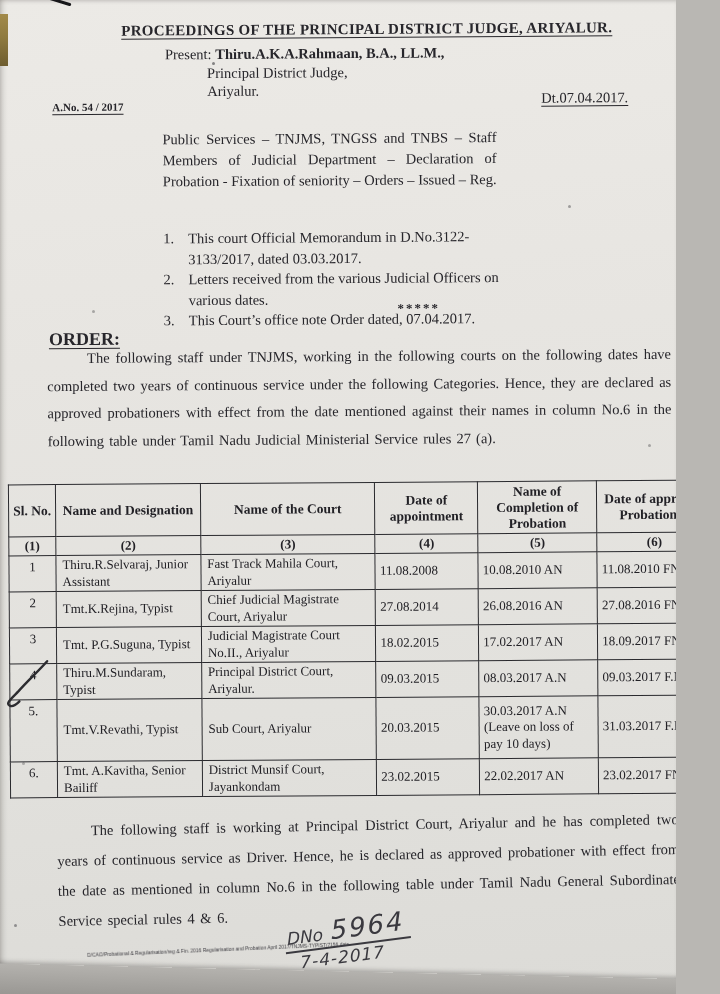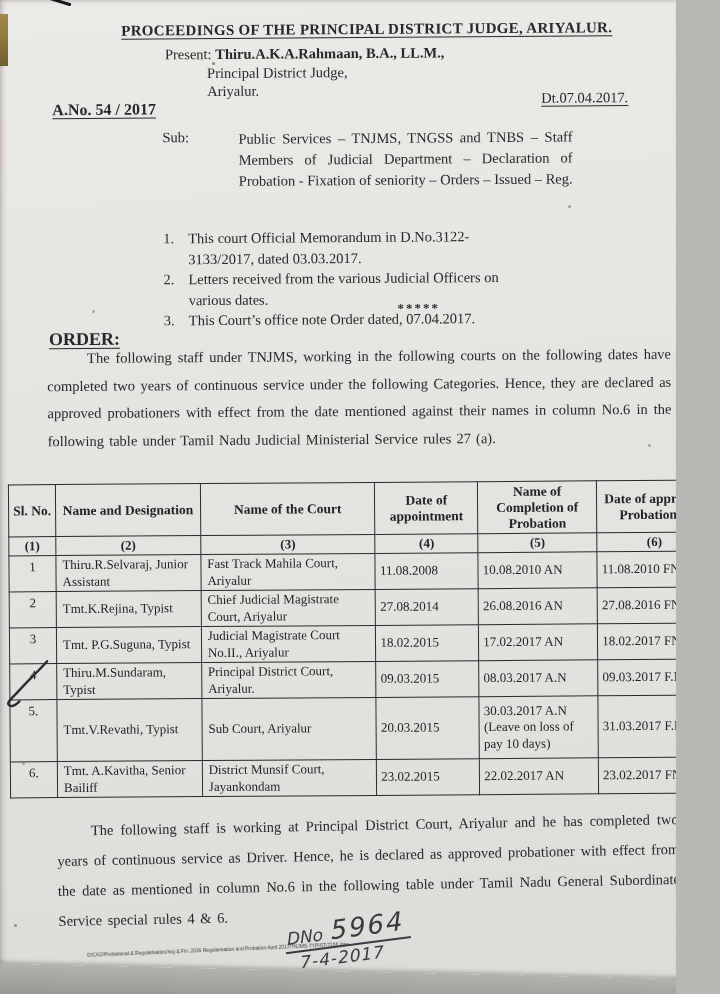--- a/index.html
+++ b/index.html
@@ -39,21 +39,21 @@
 
   .doc-title {
     position:absolute; left:95px; top:21px; width:550px; text-align:center;
     font-weight:bold; font-size:15px; letter-spacing:.3px;
     text-decoration:underline; text-underline-offset:3px;
   }
   .present-block { position:absolute; left:168px; top:44px; font-size:14.5px; line-height:18.5px; }
   .present-name { font-weight:bold; }
   .present-indent { padding-left:42px; }
   .case-number {
-    position:absolute; left:55px; top:99px; font-weight:bold; font-size:16px;
+    position:absolute; left:55px; top:99px; font-weight:bold; font-size:11px;
     text-decoration:underline; text-underline-offset:3px;
   }
   .doc-date {
     position:absolute; left:544px; top:91px; font-weight:normal; font-size:14.5px;
     text-decoration:underline; text-underline-offset:3px;
   }
   .sub-row { position:absolute; left:165px; top:128px; display:flex; font-size:14.5px; }
   .sub-label { width:76px; }
   .sub-text { width:334px; text-align:justify; line-height:21px; }
   .ref-row { position:absolute; left:165px; top:227px; display:flex; font-size:14.5px; }
@@ -130,21 +130,20 @@
     <div class="present-block">
       <div><span>Present:</span> <span class="present-name">Thiru.A.K.A.Rahmaan, B.A., LL.M.,</span></div>
       <div class="present-indent">Principal District Judge,</div>
       <div class="present-indent">Ariyalur.</div>
     </div>
 
     <div class="case-number">A.No. 54 / 2017</div>
     <div class="doc-date">Dt.07.04.2017.</div>
 
     <div class="sub-row">
-      <div class="sub-label">Sub:</div>
       <div class="sub-text">Public Services – TNJMS, TNGSS and TNBS – Staff Members of Judicial Department – Declaration of Probation - Fixation of seniority – Orders – Issued – Reg.</div>
     </div>
 
     <div class="ref-row">
       <div class="ref-list">
         <div class="ref-item">
           <span class="ref-num">1.</span>
           <span class="ref-text">This court Official Memorandum in D.No.3122-3133/2017, dated 03.03.2017.</span>
         </div>
         <div class="ref-item">
@@ -204,21 +203,21 @@
         <td class="c-date">27.08.2014</td>
         <td class="c-date">26.08.2016 AN</td>
         <td class="c-date">27.08.2016 FN</td>
       </tr>
       <tr class="data-row">
         <td class="c-sl">3</td>
         <td class="c-name">Tmt. P.G.Suguna, Typist</td>
         <td class="c-court">Judicial Magistrate Court No.II., Ariyalur</td>
         <td class="c-date">18.02.2015</td>
         <td class="c-date">17.02.2017 AN</td>
-        <td class="c-date">18.02.2017 FN</td>
+        <td class="c-date">18.09.2017 FN</td>
       </tr>
       <tr class="data-row">
         <td class="c-sl">4</td>
         <td class="c-name">Thiru.M.Sundaram, Typist</td>
         <td class="c-court">Principal District Court, Ariyalur.</td>
         <td class="c-date">09.03.2015</td>
         <td class="c-date">08.03.2017 A.N</td>
         <td class="c-date">09.03.2017 F.N</td>
       </tr>
       <tr class="data-row row-5">

